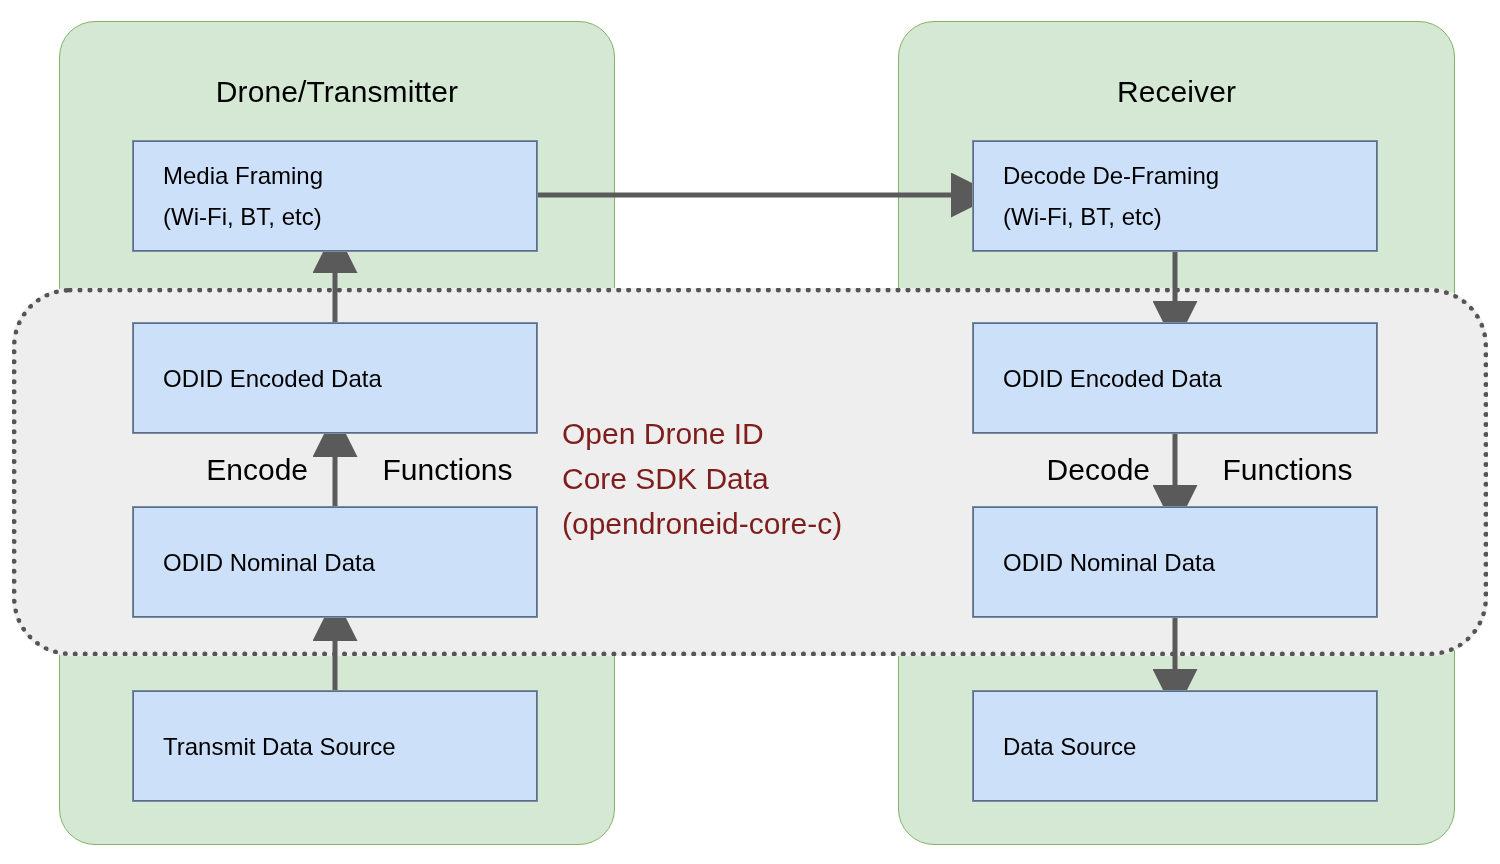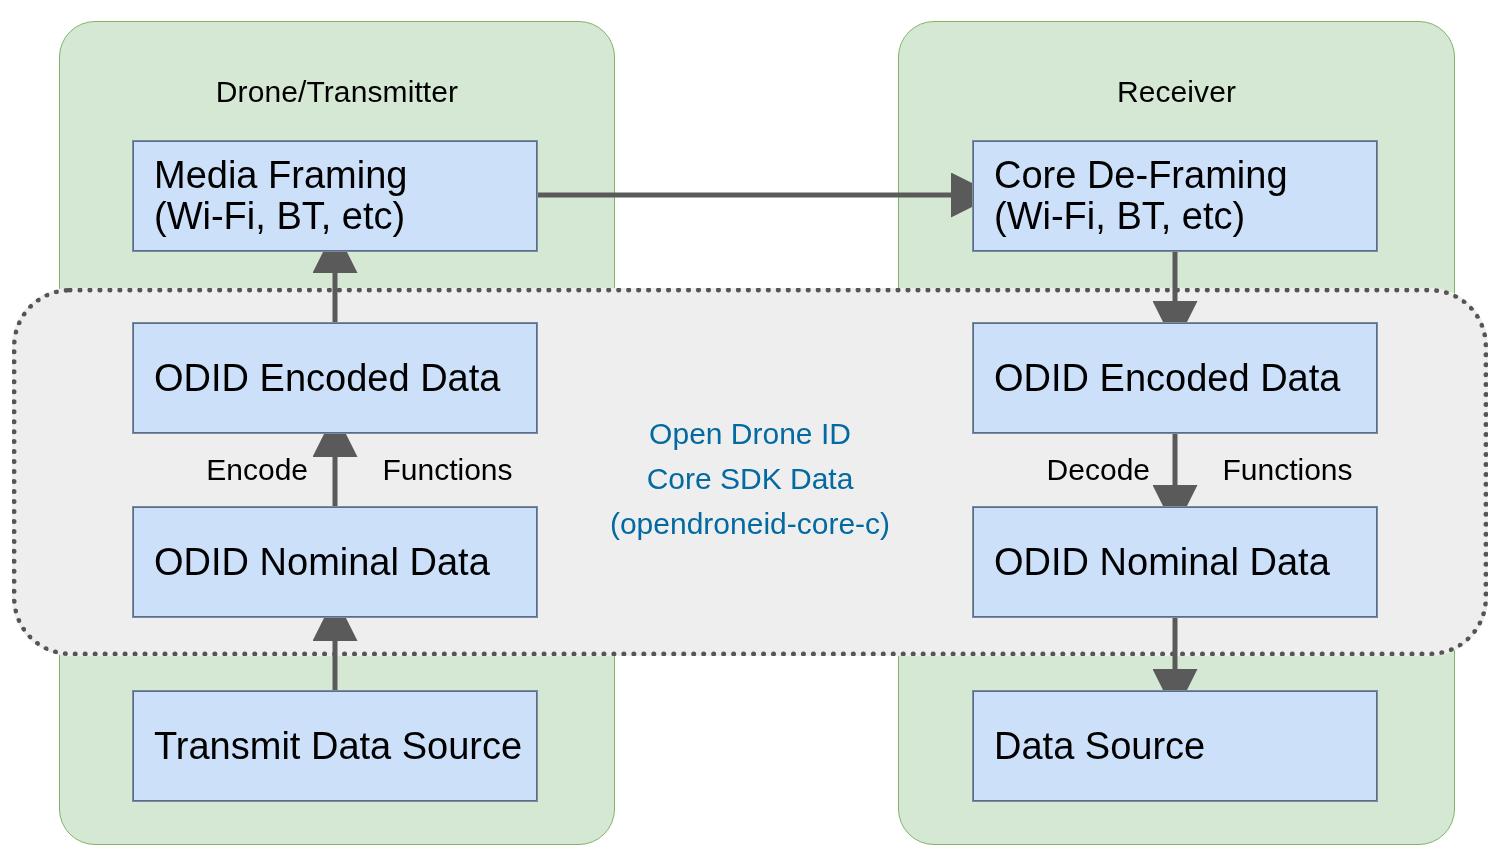--- a/index.html
+++ b/index.html
@@ -55,37 +55,37 @@
     border: 5px dotted #555555;
     border-radius: 58px;
     box-sizing: border-box;
   }
 
   .scope-label {
     position: absolute;
     left: 562px;
     top: 411px;
     width: 376px;
-    text-align: center;
+    text-align: left;
     font-size: 30px;
     line-height: 45px;
-    color: #0369a1;
+    color: #7f1d1d;
   }
 
   
   .node {
     position: absolute;
     background: #cce0f9;
     border: 1px solid #6c8ebf;
     box-shadow: 0 0 0 1px #6a6a6a inset;
     box-sizing: border-box;
     display: flex;
     align-items: center;
-    padding-left: 21px;
-    font-size: 38px;
+    padding-left: 30px;
+    font-size: 24px;
     line-height: 41px;
     color: #000000;
     white-space: pre-line;
   }
   .node.tall { align-items: center; }
 
   #node-media-framing    { left: 132px;  top: 140px; width: 406px; height: 112px; }
   #node-odid-enc-l       { left: 132px;  top: 322px; width: 406px; height: 112px; }
   #node-odid-nom-l       { left: 132px;  top: 506px; width: 406px; height: 112px; }
   #node-transmit-src     { left: 132px;  top: 690px; width: 406px; height: 112px; }
@@ -170,21 +170,21 @@
 
   <div class="node tall" id="node-media-framing">Media Framing
 (Wi-Fi, BT, etc)</div>
 
   <div class="node" id="node-odid-enc-l">ODID Encoded Data</div>
 
   <div class="node" id="node-odid-nom-l">ODID Nominal Data</div>
 
   <div class="node" id="node-transmit-src">Transmit Data Source</div>
 
-  <div class="node tall" id="node-media-deframing">Core De-Framing
+  <div class="node tall" id="node-media-deframing">Decode De-Framing
 (Wi-Fi, BT, etc)</div>
 
   <div class="node" id="node-odid-enc-r">ODID Encoded Data</div>
 
   <div class="node" id="node-odid-nom-r">ODID Nominal Data</div>
 
   <div class="node" id="node-data-display">Data Source</div>
 
 </div>
 

